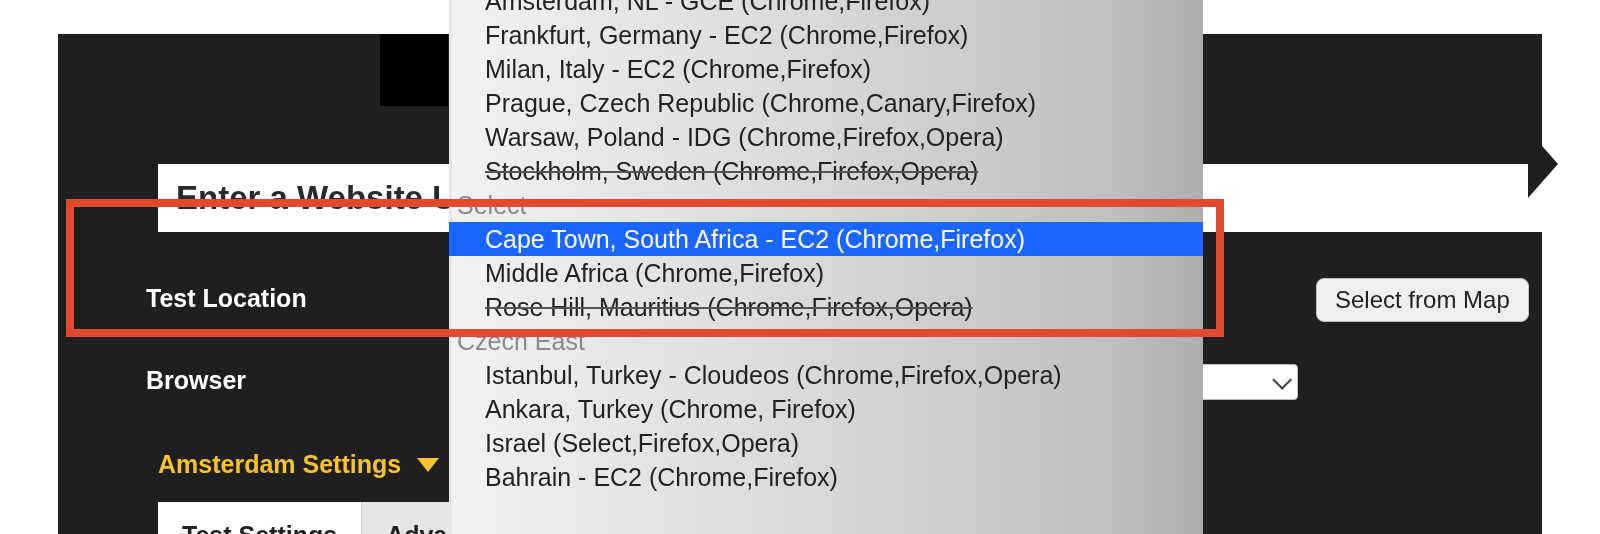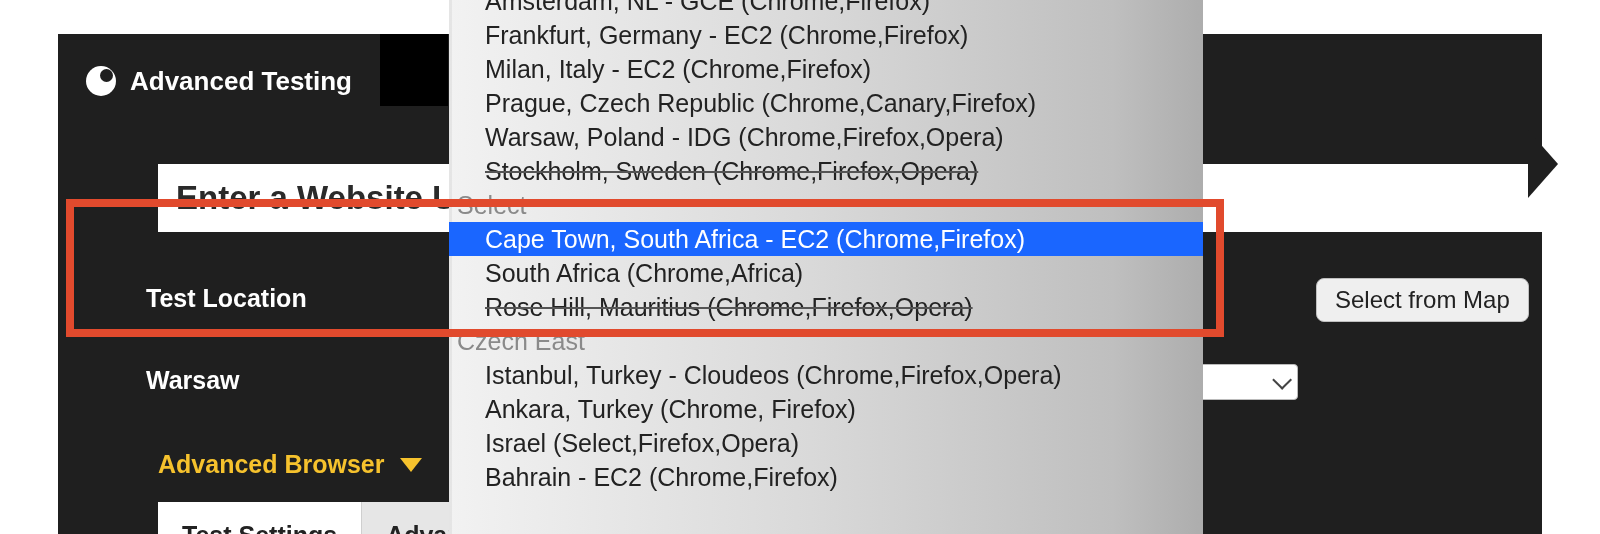--- a/index.html
+++ b/index.html
@@ -215,42 +215,38 @@
       text-decoration: line-through;
       text-decoration-thickness: 2px;
       text-decoration-color: #555;
     }
   </style>
 </head>
 <body>
 
 <div class="panel">
 
-  <div class="title-bar">
-    <div class="logo"></div>
-    <div class="title-text">Advanced Testing</div>
-  </div>
 
   <div class="url-field">
     <span class="url-placeholder">Enter a Website URL</span>
   </div>
 
   <div class="form-label lbl-location">Test Location</div>
-  <div class="form-label lbl-browser">Warsaw</div>
+  <div class="form-label lbl-browser">Browser</div>
 
   <div class="select-proxy">
     <div class="chevron"></div>
   </div>
 
   <div class="map-btn">
     <span>Select from Map</span>
   </div>
 
   <div class="adv-settings">
-    <span>Advanced Browser</span>
+    <span>Amsterdam Settings</span>
     <span class="tri-down"></span>
   </div>
 
   <div class="tabs">
     <div class="tab active">Test Settings</div>
     <div class="tab">Advanced</div>
   </div>
 
 </div>
 
@@ -260,21 +256,21 @@
 
 <div class="dropdown">
   <div class="dd-first-partial dd-item">Amsterdam, NL - GCE (Chrome,Firefox)</div>
   <div class="dd-item">Frankfurt, Germany - EC2 (Chrome,Firefox)</div>
   <div class="dd-item">Milan, Italy - EC2 (Chrome,Firefox)</div>
   <div class="dd-item">Prague, Czech Republic (Chrome,Canary,Firefox)</div>
   <div class="dd-item">Warsaw, Poland - IDG (Chrome,Firefox,Opera)</div>
   <div class="dd-item strike">Stockholm, Sweden (Chrome,Firefox,Opera)</div>
   <div class="dd-group">Select</div>
   <div class="dd-item selected">Cape Town, South Africa - EC2 (Chrome,Firefox)</div>
-  <div class="dd-item">South Africa (Chrome,Africa)</div>
+  <div class="dd-item">Middle Africa (Chrome,Firefox)</div>
   <div class="dd-item strike">Rose Hill, Mauritius (Chrome,Firefox,Opera)</div>
   <div class="dd-group">Czech East</div>
   <div class="dd-item">Istanbul, Turkey - Cloudeos (Chrome,Firefox,Opera)</div>
   <div class="dd-item">Ankara, Turkey (Chrome, Firefox)</div>
   <div class="dd-item">Israel (Select,Firefox,Opera)</div>
   <div class="dd-item">Bahrain - EC2 (Chrome,Firefox)</div>
 </div>
 
 <div class="highlight-box"></div>
 

